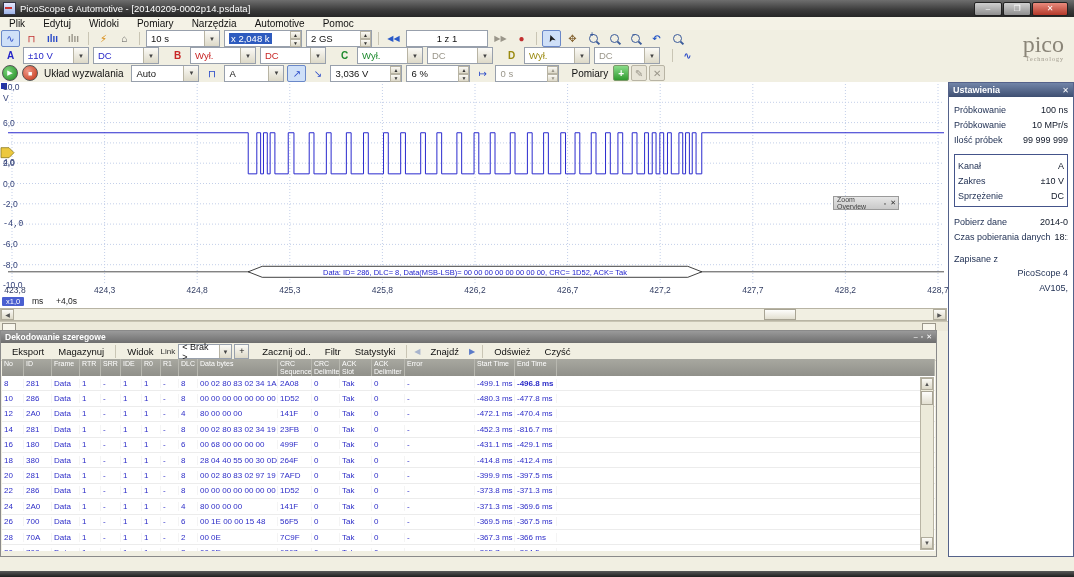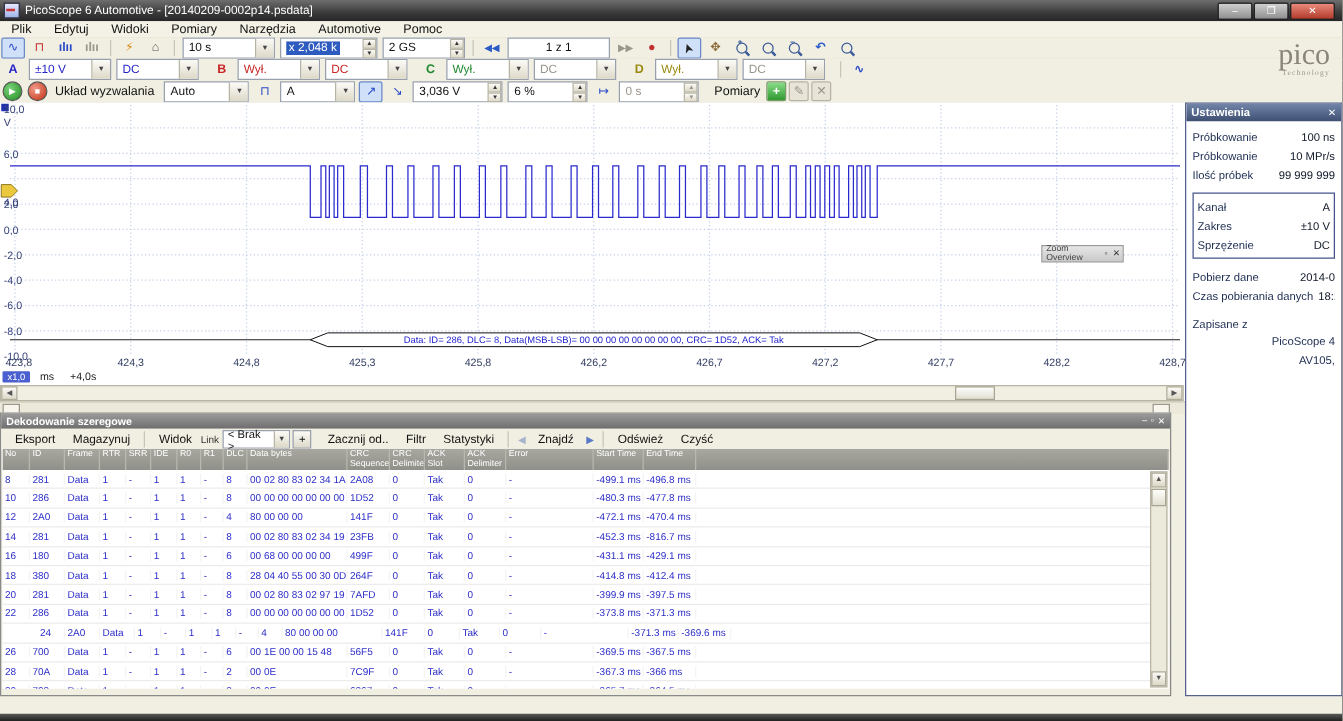--- a/index.html
+++ b/index.html
@@ -300,21 +300,21 @@
         <rect x="1" y="1" width="6" height="6" fill="#2233aa"></rect>
       </svg>
     <div id="ylabs">
         <span class="ylab" style="top: 0px;">10,0</span>
         <span class="ylab" style="top: 11.24px;">V</span>
         <span class="ylab" style="top: 35.6px;">6,0</span>
         <span class="ylab" style="top: 55.9px; margin-top: 19px;">4,0</span>
         <span class="ylab" style="top: 76.2px;">2,0</span>
         <span class="ylab" style="top: 96.5px;">0,0</span>
         <span class="ylab" style="top: 116.8px;">-2,0</span>
-        <span class="ylab" style="top: 137.1px;">-4,0</span>
+        <span class="ylab" style="top: 137.1px; font-family: Liberation Mono, monospace;">-4,0</span>
         <span class="ylab" style="top: 157.4px;">-6,0</span>
         <span class="ylab" style="top: 177.7px;">-8,0</span>
         <span class="ylab" style="top: 198px;">-10,0</span>
       </div>
     <div class="zoomov">
       <span class="t">Zoom Overview</span>
       <span class="ic">▫</span>
       <span class="ic">✕</span>
     </div>
     <div class="xlabrow" id="xlabs">
@@ -464,21 +464,21 @@
             <div class="c" style="width: 19px;">1</div>
             <div class="c" style="width: 18px;">-</div>
             <div class="c" style="width: 19px;">8</div>
             <div class="c" style="width: 80px;">00 02 80 83 02 34 1A 00</div>
             <div class="c" style="width: 34px;">2A08</div>
             <div class="c" style="width: 28px;">0</div>
             <div class="c" style="width: 32px;">Tak</div>
             <div class="c" style="width: 33px;">0</div>
             <div class="c" style="width: 70px;">-</div>
             <div class="c" style="width: 40px;">-499.1 ms</div>
-            <div class="c" style="width: 42px;">-496.8 ms</div>
+            <div class="c" style="width: 42px; font-weight: bold;">-496.8 ms</div>
             <div class="c" style="flex: 1 1 0%;"></div>
           </div>
           <div class="drow">
             <div class="c" style="width: 22px;">10</div>
             <div class="c" style="width: 28px;">286</div>
             <div class="c" style="width: 28px;">Data</div>
             <div class="c" style="width: 21px;">1</div>
             <div class="c" style="width: 20px;">-</div>
             <div class="c" style="width: 21px;">1</div>
             <div class="c" style="width: 19px;">1</div>
@@ -608,21 +608,21 @@
             <div class="c" style="width: 34px;">1D52</div>
             <div class="c" style="width: 28px;">0</div>
             <div class="c" style="width: 32px;">Tak</div>
             <div class="c" style="width: 33px;">0</div>
             <div class="c" style="width: 70px;">-</div>
             <div class="c" style="width: 40px;">-373.8 ms</div>
             <div class="c" style="width: 42px;">-371.3 ms</div>
             <div class="c" style="flex: 1 1 0%;"></div>
           </div>
           <div class="drow">
-            <div class="c" style="width: 22px; margin-left: 28px;">24</div>
+            <div class="c" style="width: 22px;">24</div>
             <div class="c" style="width: 28px;">2A0</div>
             <div class="c" style="width: 28px;">Data</div>
             <div class="c" style="width: 21px;">1</div>
             <div class="c" style="width: 20px;">-</div>
             <div class="c" style="width: 21px;">1</div>
             <div class="c" style="width: 19px;">1</div>
             <div class="c" style="width: 18px;">-</div>
             <div class="c" style="width: 19px;">4</div>
             <div class="c" style="width: 80px;">80 00 00 00</div>
             <div class="c" style="width: 34px;">141F</div>

